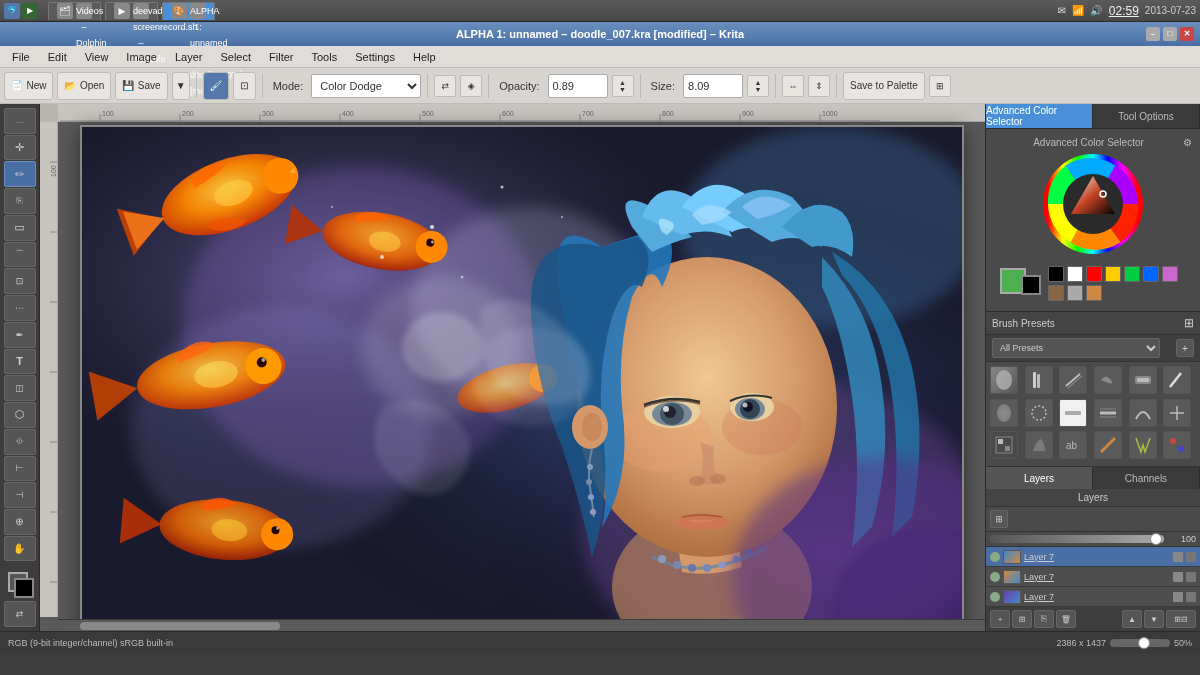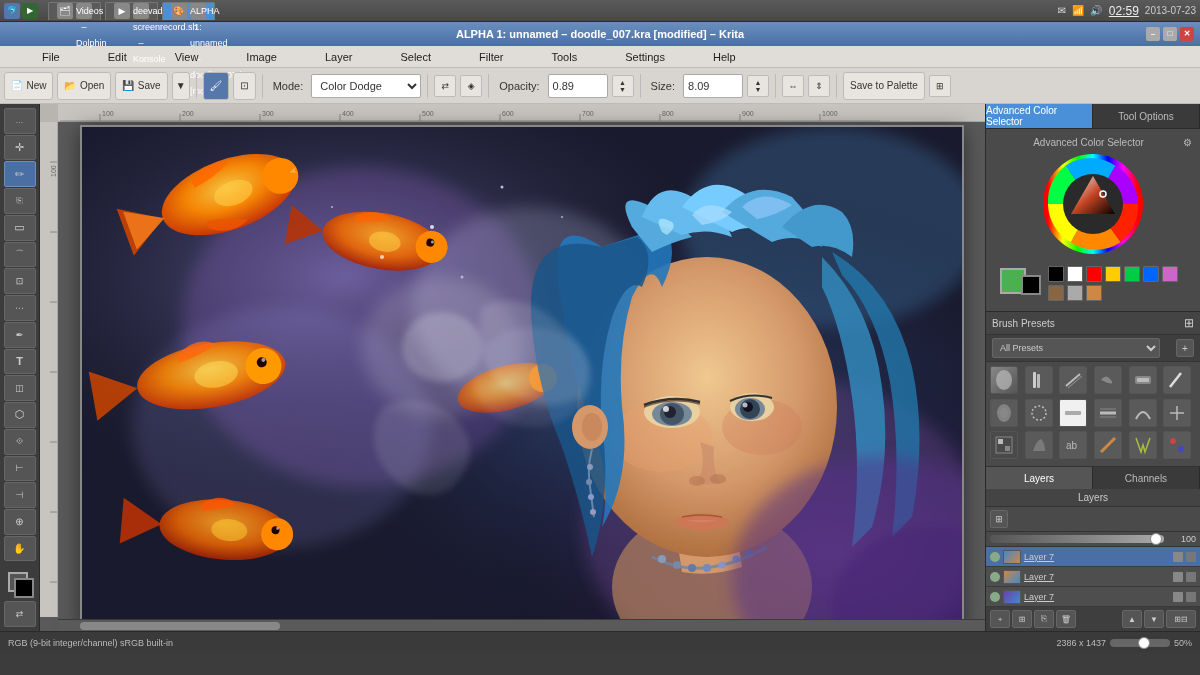--- a/index.html
+++ b/index.html
@@ -79,21 +79,20 @@
       padding: 0 4px;
       gap: 2px;
       border-bottom: 1px solid #bbb;
     }
     .menu-item {
       padding: 2px 8px;
       font-size: 11px;
       color: #222;
       cursor: pointer;
       border-radius: 2px;
-      margin-left: 30px;
     }
 
     
     #toolbar {
       height: 36px;
       background: #d8d5d0;
       display: flex;
       align-items: center;
       padding: 0 4px;
       gap: 4px;

